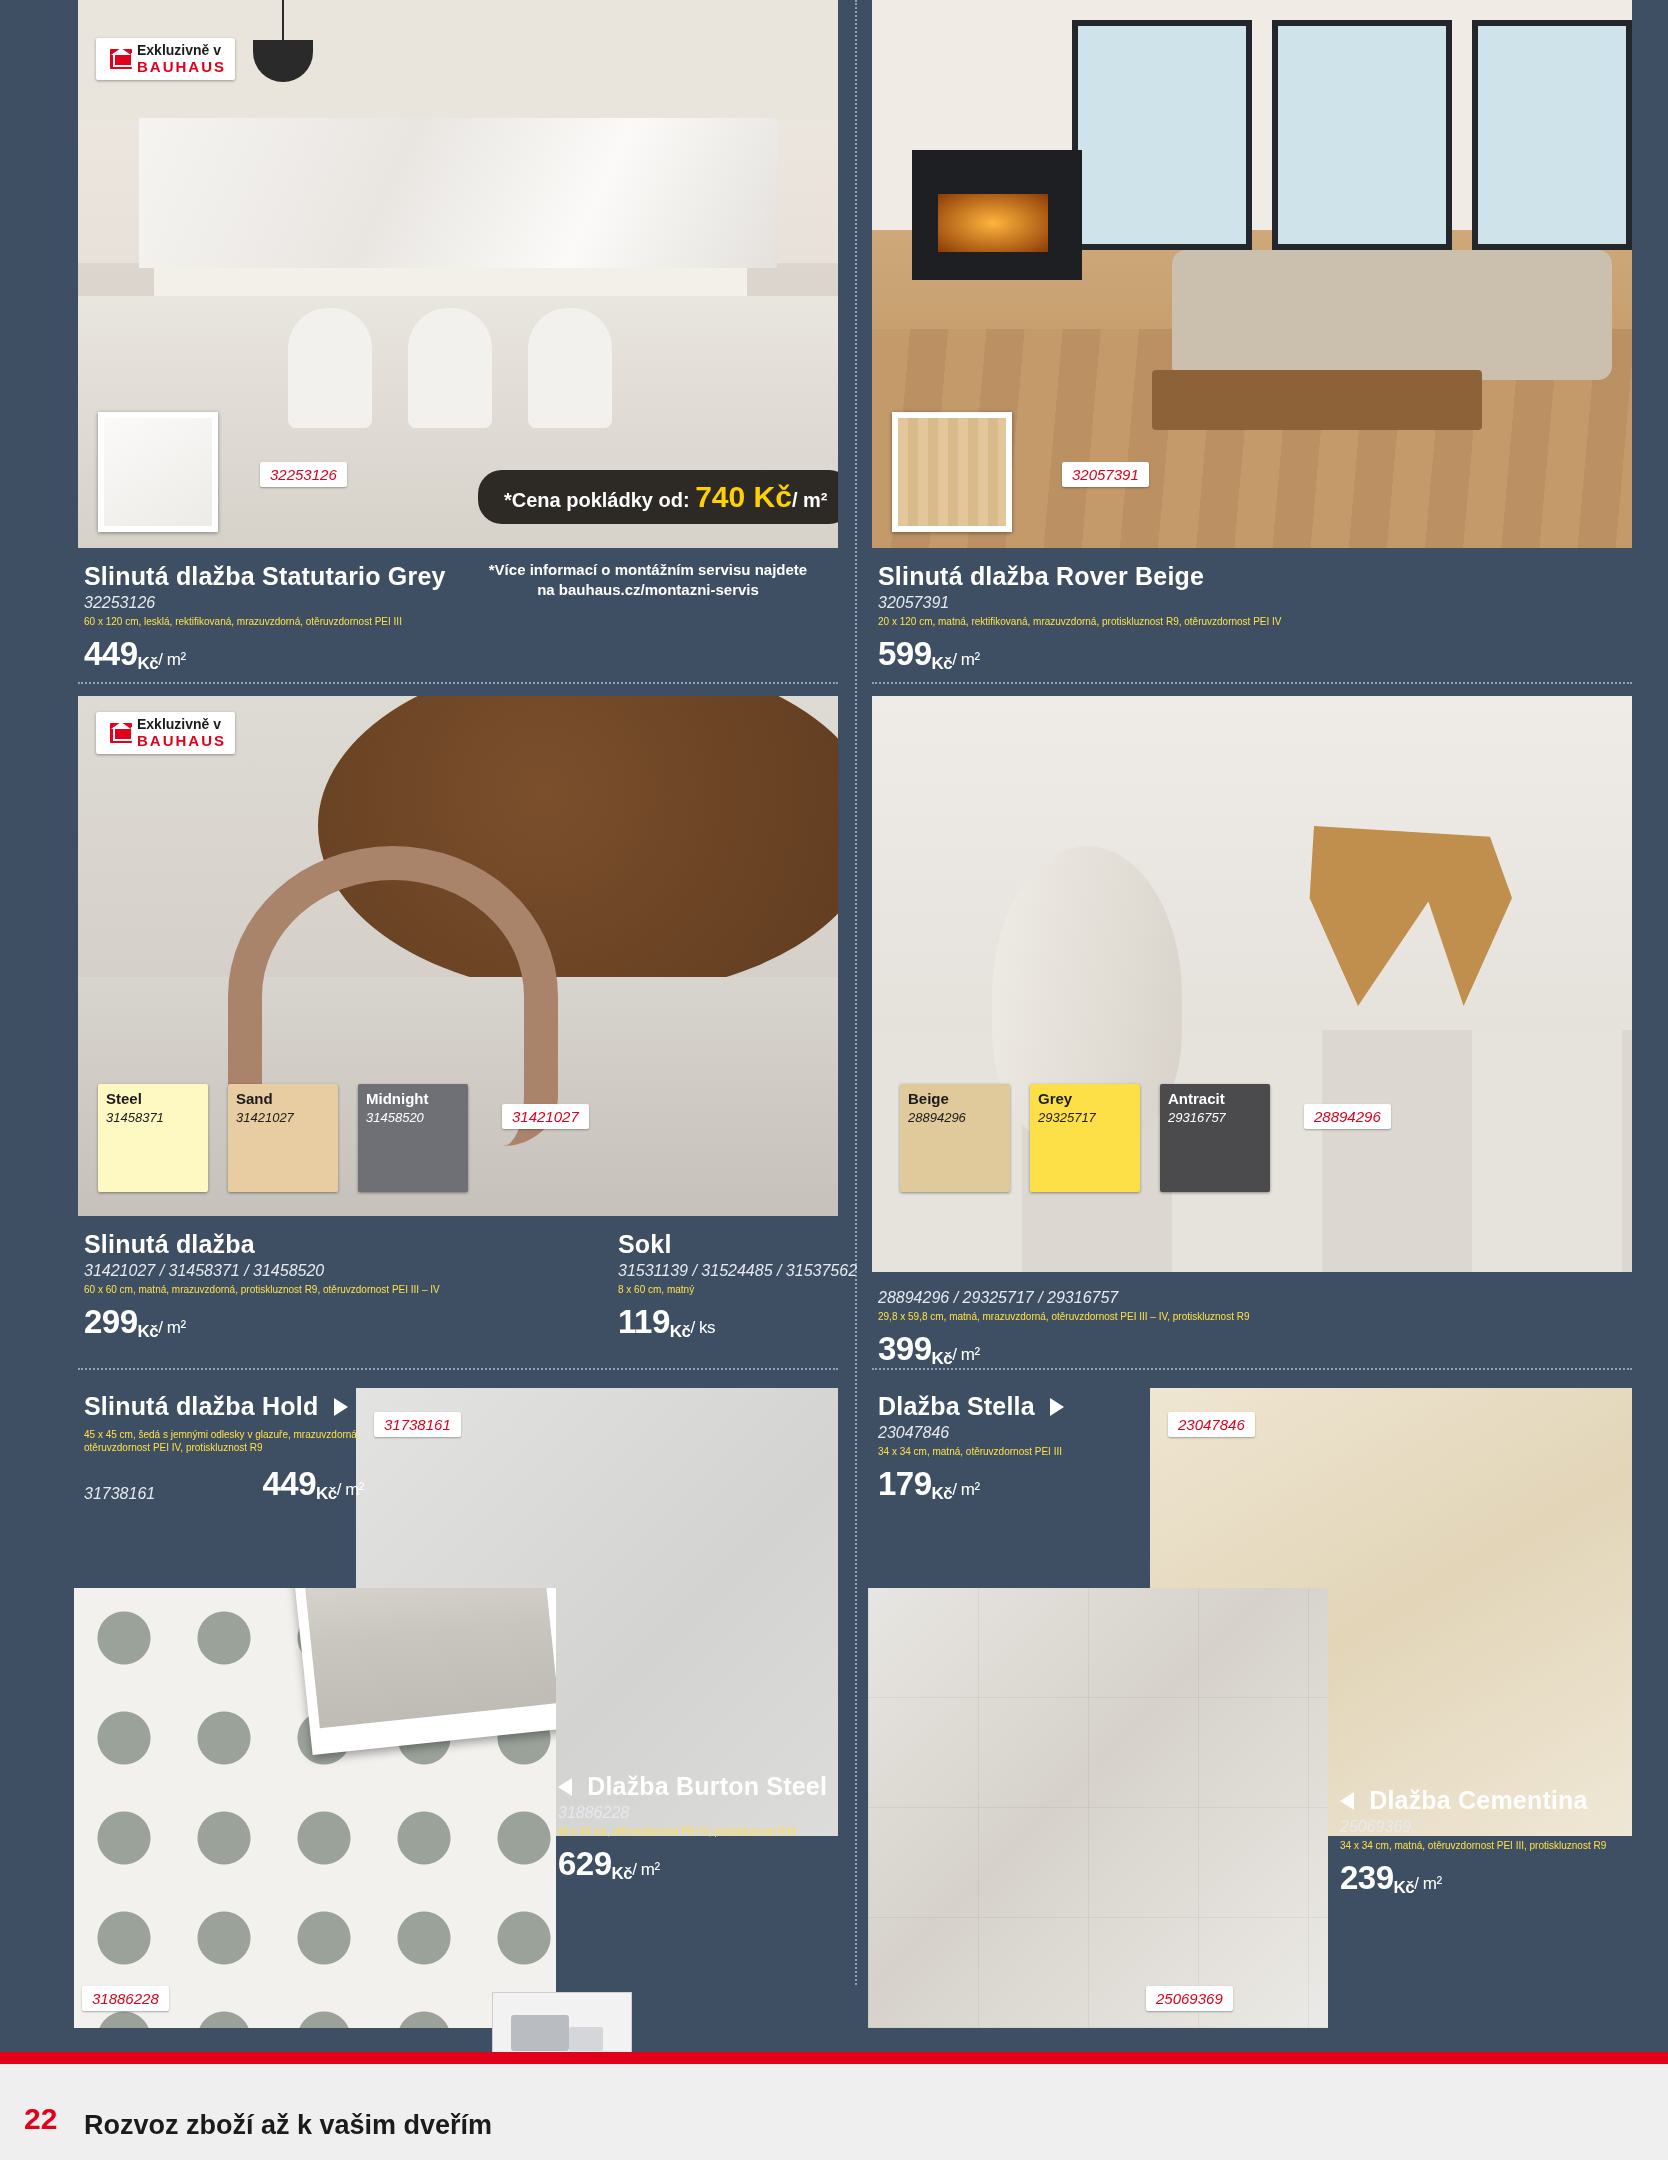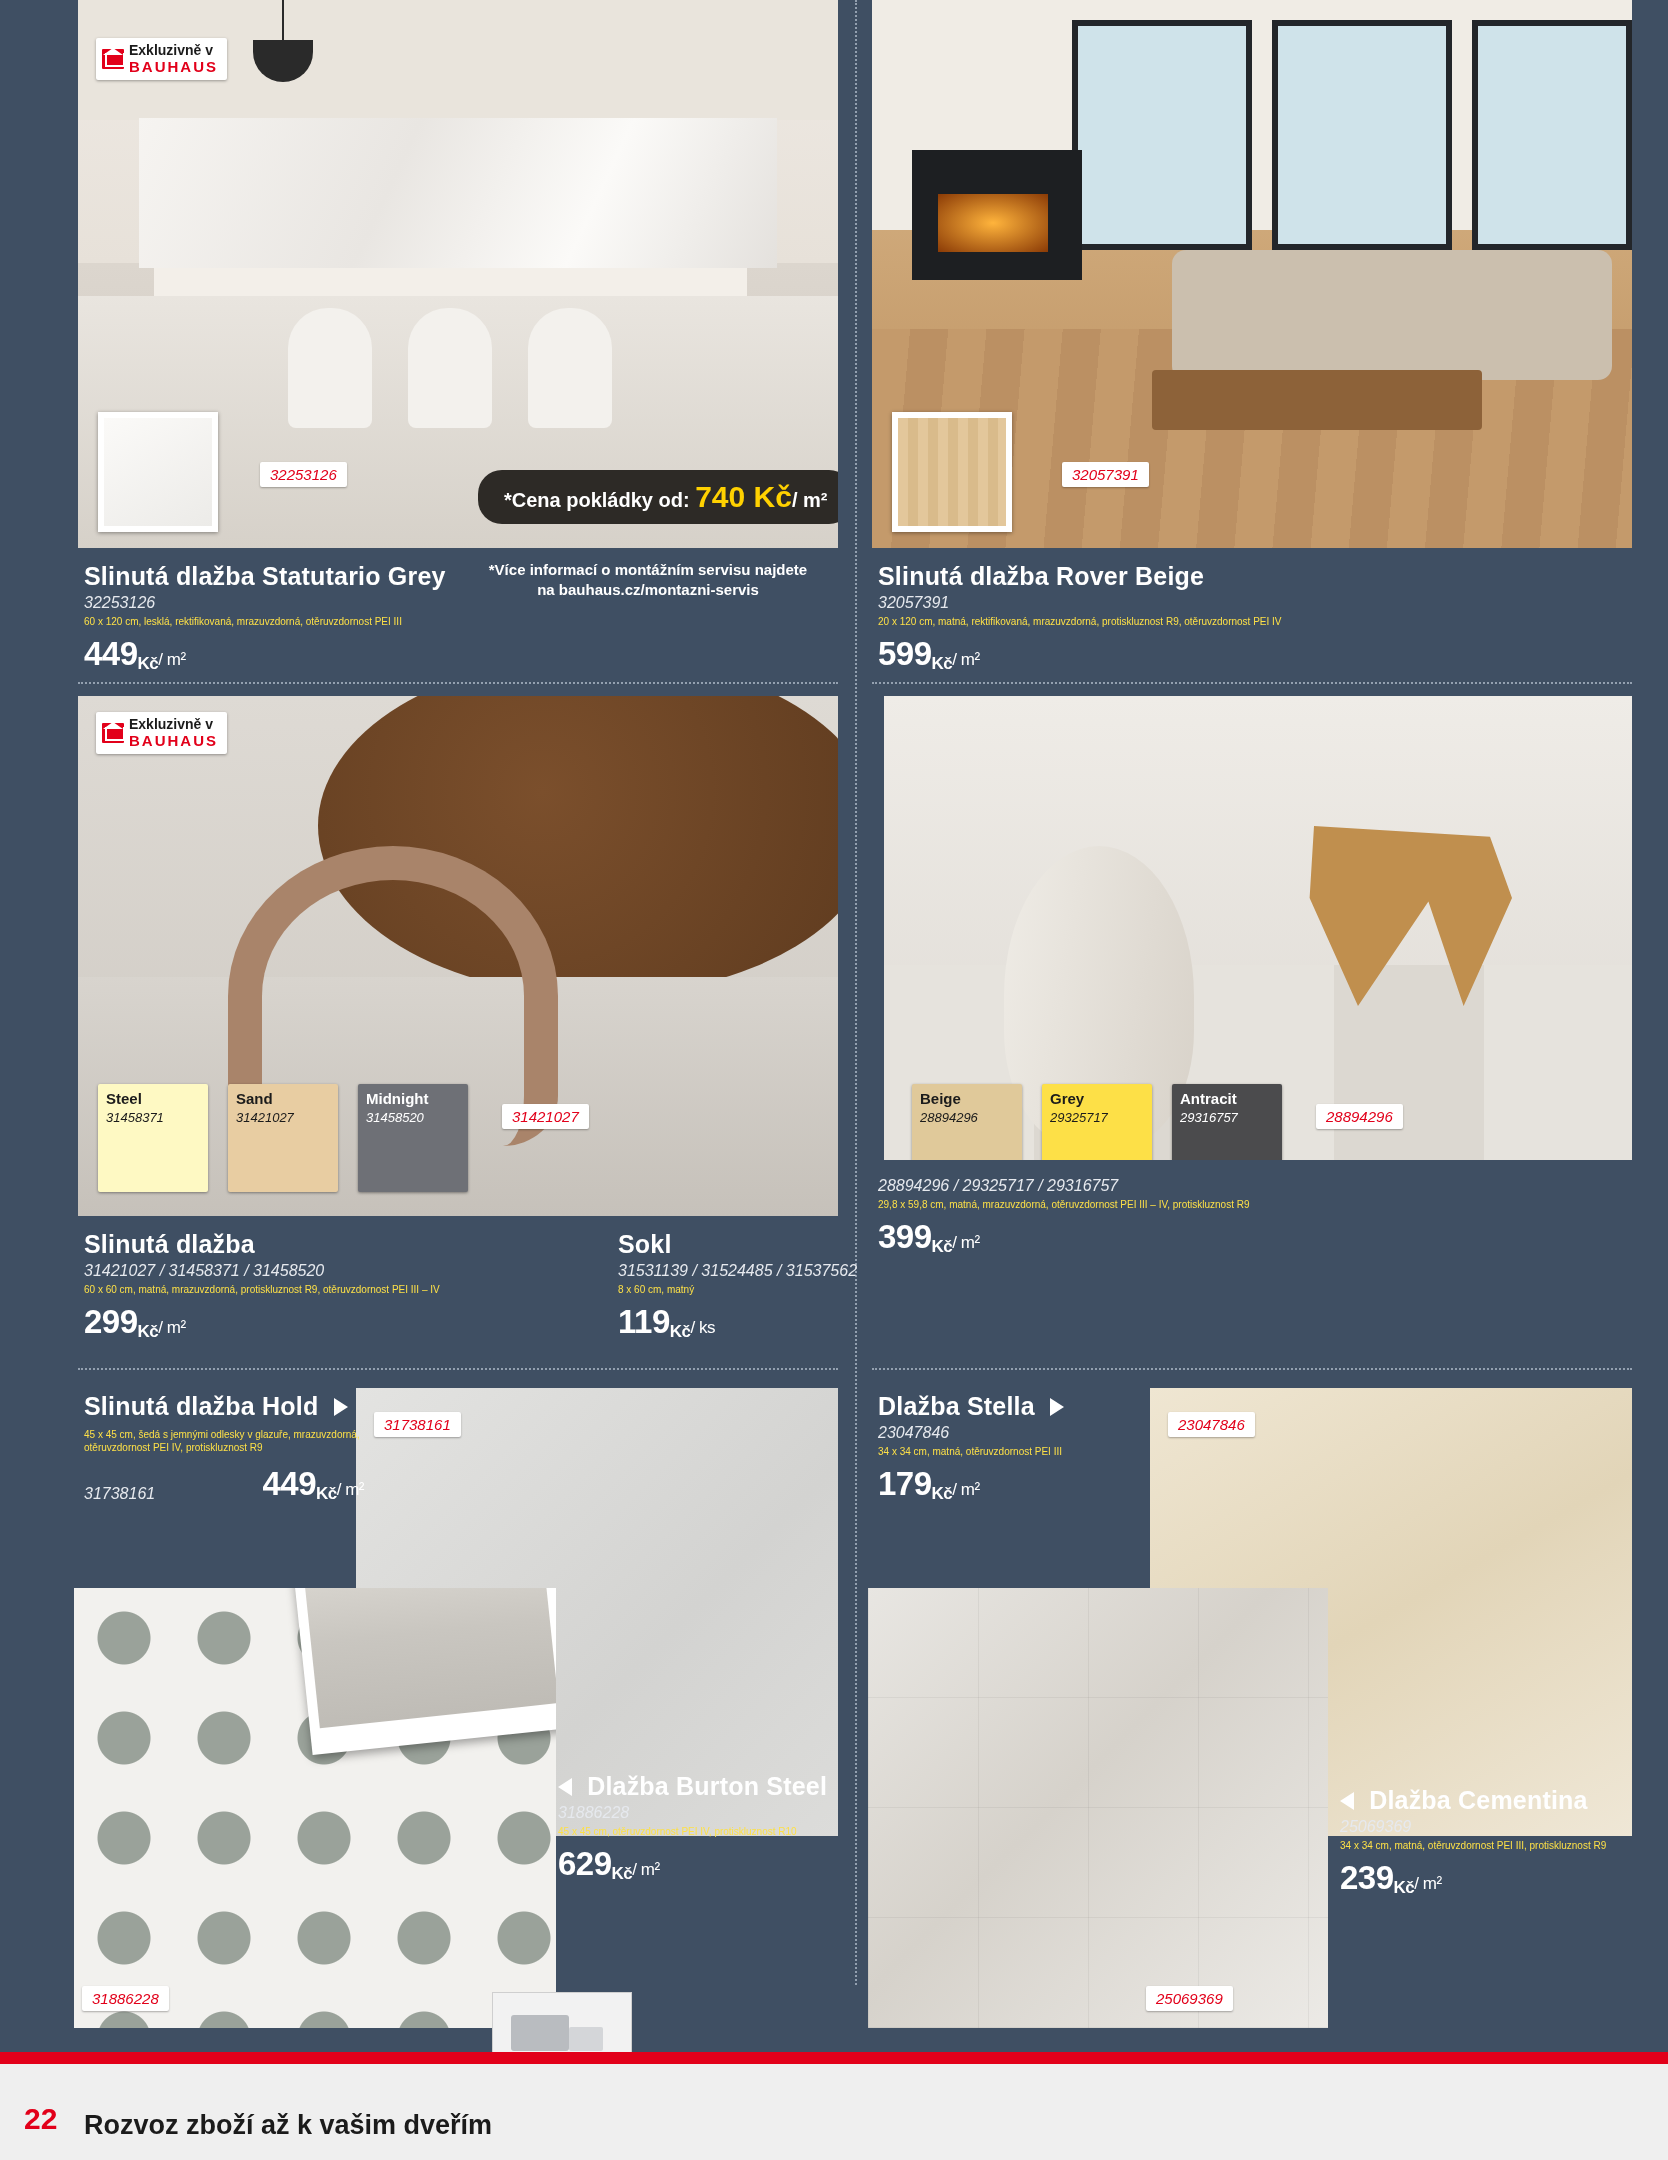--- a/index.html
+++ b/index.html
@@ -19,21 +19,21 @@
   .col-right { position:absolute; left:872px; width:760px; }
 
   .photo { position:relative; overflow:hidden; background:#d9d6d0; }
 
   .vdiv { position:absolute; top:0; bottom:0; width:0; border-left:2px dotted #93a0b0; }
 
   .hdiv { position:absolute; height:0; border-top:2px dotted #93a0b0; }
 
   .badge-excl {
     position:absolute; display:flex; align-items:center; gap:5px;
-    background:#ffffff; padding:4px 9px 4px 6px; border-radius:2px;
+    background:#ffffff; padding:4px 9px 4px 14px; border-radius:2px;
     box-shadow:0 1px 3px rgba(0,0,0,.35);
   }
   .badge-excl .house {
     width:22px; height:20px; background:#e2001a; position:relative; border-radius:1px;
   }
   .badge-excl .house:before{
     content:""; position:absolute; left:3px; top:4px; width:16px; height:12px;
     border:2px solid #fff; border-top:none;
   }
   .badge-excl .house:after{
@@ -306,21 +306,21 @@
         <div class="pcode">31531139 / 31524485 / 31537562</div>
         <div class="pdesc">8 x 60 cm, matný</div>
         <div class="pprice">
           <span>119</span><span class="cur">Kč</span><span class="unit">/ ks</span>
         </div>
       </div>
     </div>
   </div>
 
   <div class="col-right" style="top:696px;">
-    <div class="photo" style="height:464px;margin-left:12px;">
+    <div class="photo" style="height:576px;">
       <div class="scene vase-room">
         <div class="floor"></div>
         <div class="vase"></div>
         <div class="stool"></div>
       </div>
 
       <div class="swatch" style="left:28px; top:388px; background:#e0c99a;">
         <span class="lbl">Beige</span>
         <span class="cod">28894296</span>
       </div>

